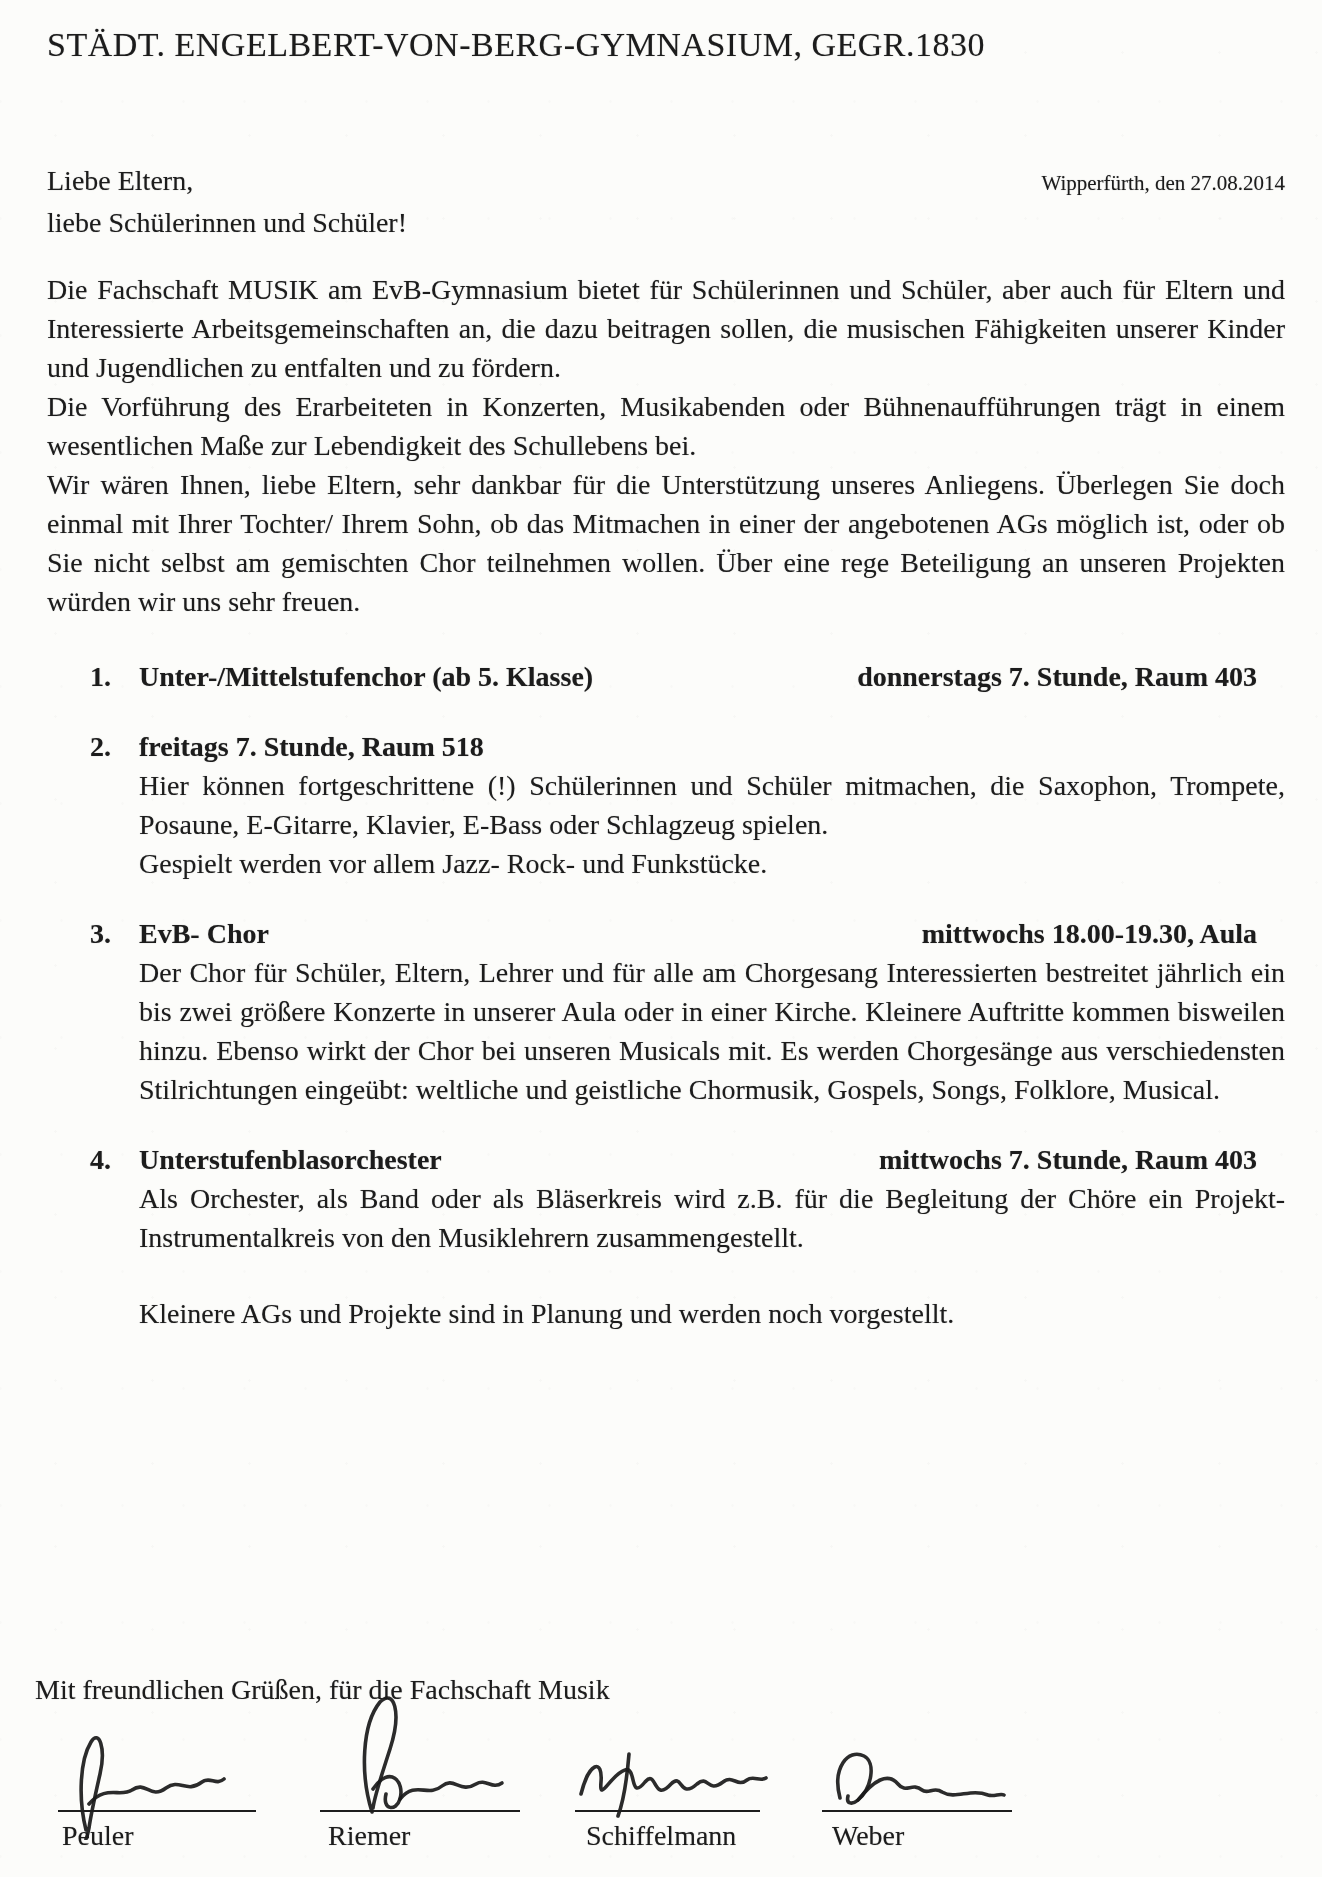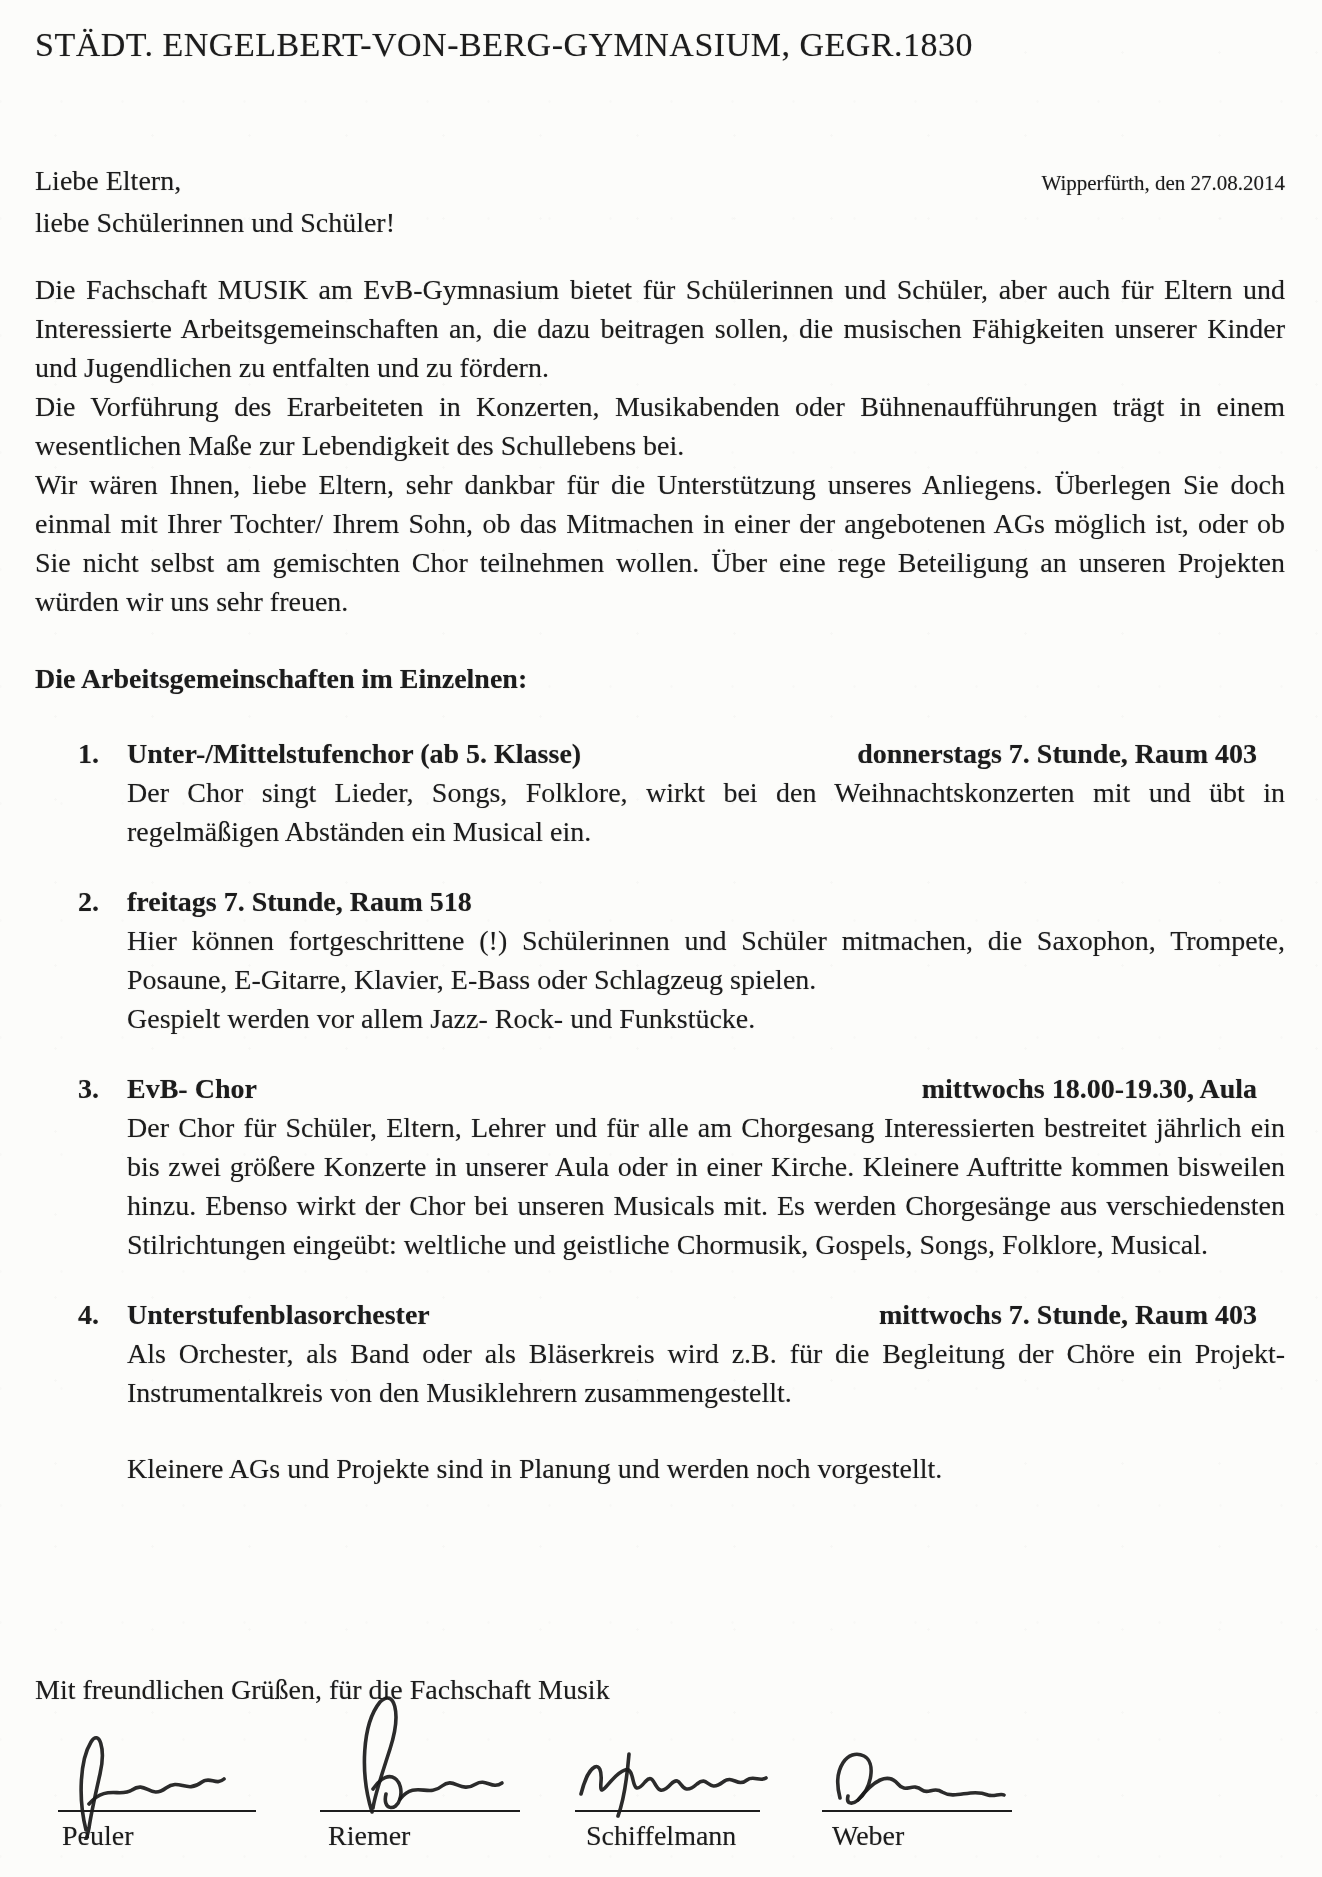--- a/index.html
+++ b/index.html
@@ -13,21 +13,21 @@
       radial-gradient(circle, rgba(60,60,60,0.02) 0 1px, transparent 1.5px);
     background-size:97px 83px, 61px 117px;
     background-position:7px 11px, 31px 43px;
     color:#1c1c1c;
     font-family:"Liberation Serif","DejaVu Serif",serif;
     font-size:28px;
     line-height:39px;
     overflow:hidden;
     text-shadow:0 0 1px rgba(20,20,20,0.35);
     box-sizing:border-box;
-    padding:0 37px 0 35px;
+    padding:0 37px 0 47px;
   }
   .letterhead{
     margin-top:24px;
     font-size:34px;
     line-height:42px;
     letter-spacing:0.5px;
     white-space:nowrap;
   }
   .greeting-row{
     margin-top:95px;
@@ -93,31 +93,29 @@
     <span class="dateline">Wipperfürth, den 27.08.2014</span>
   </div>
   <div>liebe Schülerinnen und Schüler!</div>
 
   <div class="intro">
     <div class="para">Die Fachschaft MUSIK am EvB-Gymnasium bietet für Schülerinnen und Schüler, aber auch für Eltern und Interessierte Arbeitsgemeinschaften an, die dazu beitragen sollen, die musischen Fähigkeiten unserer Kinder und Jugendlichen zu entfalten und zu fördern.</div>
     <div class="para">Die Vorführung des Erarbeiteten in Konzerten, Musikabenden oder Bühnenaufführungen trägt in einem wesentlichen Maße zur Lebendigkeit des Schullebens bei.</div>
     <div class="para">Wir wären Ihnen, liebe Eltern, sehr dankbar für die Unterstützung unseres Anliegens. Überlegen Sie doch einmal mit Ihrer Tochter/ Ihrem Sohn, ob das Mitmachen in einer der angebotenen AGs möglich ist, oder ob Sie nicht selbst am gemischten Chor teilnehmen wollen. Über eine rege Beteiligung an unseren Projekten würden wir uns sehr freuen.</div>
   </div>
 
-  <div class="ag-heading">Die Arbeitsgemeinschaften im Einzelnen:</div>
 
   <div class="ag-list">
 
     <div class="ag-item">
       <div class="ag-head">
         <span class="ag-num">1.</span>
         <span class="ag-title">Unter-/Mittelstufenchor (ab 5. Klasse)</span>
         <span class="ag-sched">donnerstags 7. Stunde, Raum 403</span>
       </div>
-      <div class="ag-desc">Der Chor singt Lieder, Songs, Folklore, wirkt bei den Weihnachtskonzerten mit und übt in regelmäßigen Abständen ein Musical ein.</div>
     </div>
 
     <div class="ag-item">
       <div class="ag-head">
         <span class="ag-num">2.</span>
         <span class="ag-sched">freitags 7. Stunde, Raum 518</span>
       </div>
       <div class="ag-desc">Hier können fortgeschrittene (!) Schülerinnen und Schüler mitmachen, die Saxophon, Trompete, Posaune, E-Gitarre, Klavier, E-Bass oder Schlagzeug spielen.</div>
       <div class="ag-desc">Gespielt werden vor allem Jazz- Rock- und Funkstücke.</div>
     </div>

